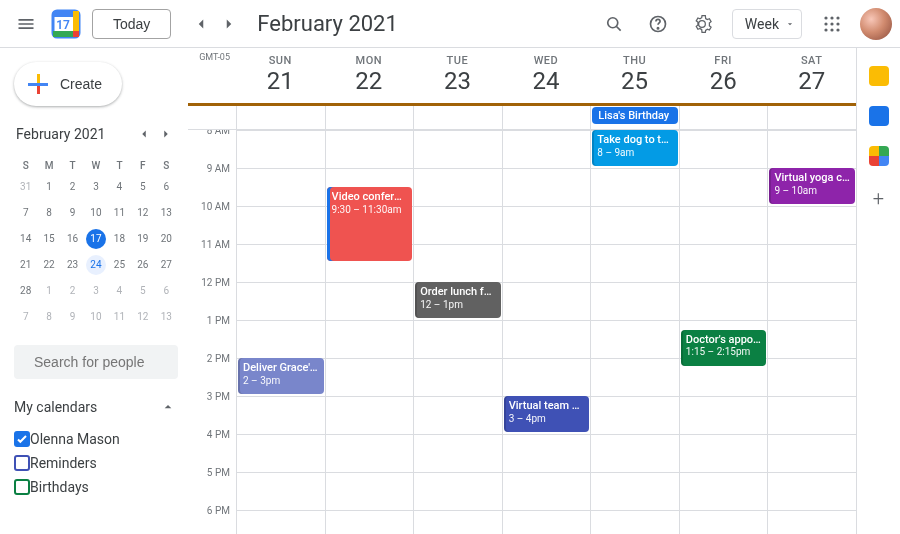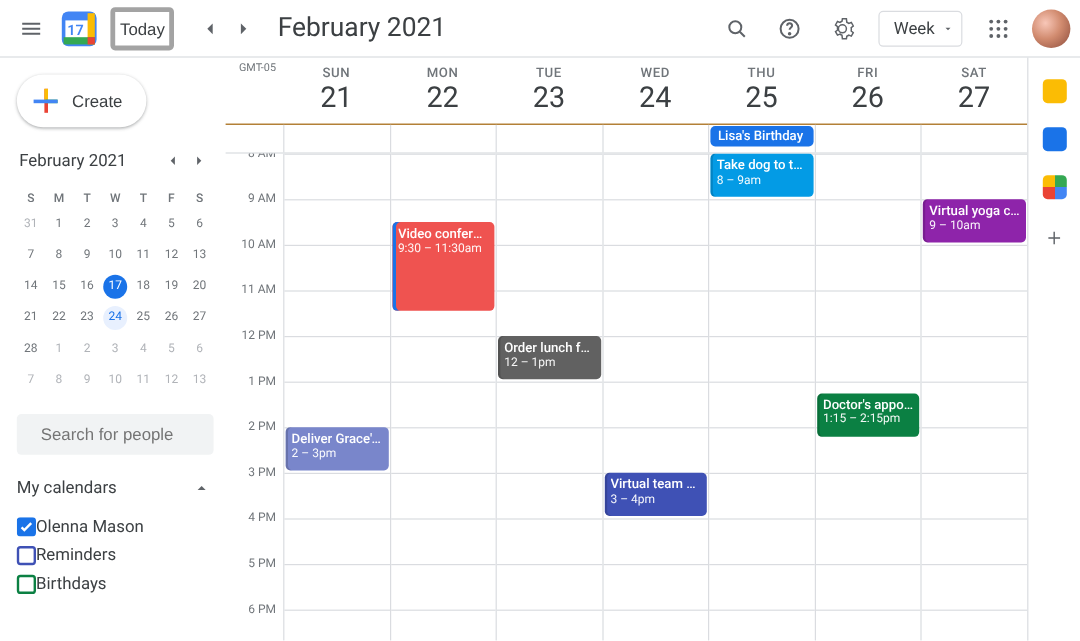--- a/index.html
+++ b/index.html
@@ -31,22 +31,22 @@
     cursor: pointer;
     color: #5f6368;
   }
   .logo {
     width: 32px; height: 32px;
     display: flex; align-items: center; justify-content: center;
     margin-right: 6px;
   }
   .app-title { font-size: 22px; color: #5f6368; font-weight: 400; margin-right: 30px;}
   .today-btn {
-    border: 4px solid #a3a3a3; border-radius: 4px;
-    padding: 6px 4px; font-size: 14px; color: #3c4043;
+    border: 1px solid #a3a3a3; border-radius: 4px;
+    padding: 6px 20px; font-size: 14px; color: #3c4043;
     background: #fff; cursor: pointer;
     margin-right: 12px;
   }
   .nav-arrows { display: flex; gap: 0; margin-right: 10px; }
   .nav-arrows .icon-btn { width: 28px; height: 28px; }
   .page-title { font-size: 22px; color: #3c4043; font-weight: 400; flex: 1; }
   .view-select {
     border: 1px solid #dadce0; border-radius: 4px;
     padding: 6px 6px 6px 12px;
     display: flex; align-items: center; gap: 6px;
@@ -101,21 +101,21 @@
 
   .group-head { display:flex; align-items:center; justify-content:space-between; font-size:14px; color:#3c4043; margin-top:12px; padding-right:2px;}
   .cal-list{ display:flex; flex-direction:column; gap:8px; margin-top:8px;}
   .cal-item{ display:flex; align-items:center; font-size:14px; color:#3c4043;}
   .chk{ width:16px; height:16px; border-radius:3px; border:2px solid #5f6368; display:inline-flex; align-items:center; justify-content:center;}
   .chk.filled{ border:0; }
   .chk.filled svg{width:16px;height:16px;}
 
   
   .main { flex:1; display:flex; flex-direction:column; min-height:0; border-left:0;}
-  .day-head { display:grid; grid-template-columns: 48px repeat(7,1fr); border-bottom:1px solid #a16207;}
+  .day-head { display:grid; grid-template-columns: 48px repeat(7,1fr); border-bottom:3px solid #a16207;}
   .day-head .col{ text-align:center; padding: 6px 0 8px 0;}
   .day-head .dow{ font-size:11px; color:#70757a; letter-spacing:0.5px; font-weight:500;}
   .day-head .num{ font-size:24px; color:#3c4043; font-weight:400;}
 
   .allday-row { display:grid; grid-template-columns: 48px repeat(7,1fr); border-bottom:1px solid #dadce0; min-height:24px;}
   .allday-row .slot{ border-left:1px solid #dadce0; padding:1px; font-size:11px;}
   .allday-chip{ background:#1a73e8; color:#fff; border-radius:4px; padding:2px 6px; white-space:nowrap; overflow:hidden; text-overflow:ellipsis; font-weight:500;}
 
   .timegrid { flex:1; overflow:hidden; display:grid; grid-template-columns: 48px repeat(7,1fr); position:relative;}
   .time-col{ position:relative;}

